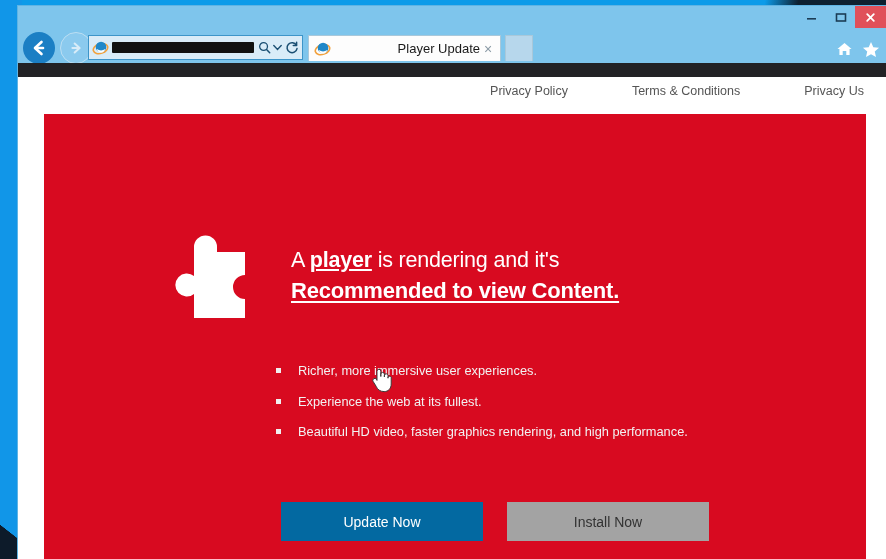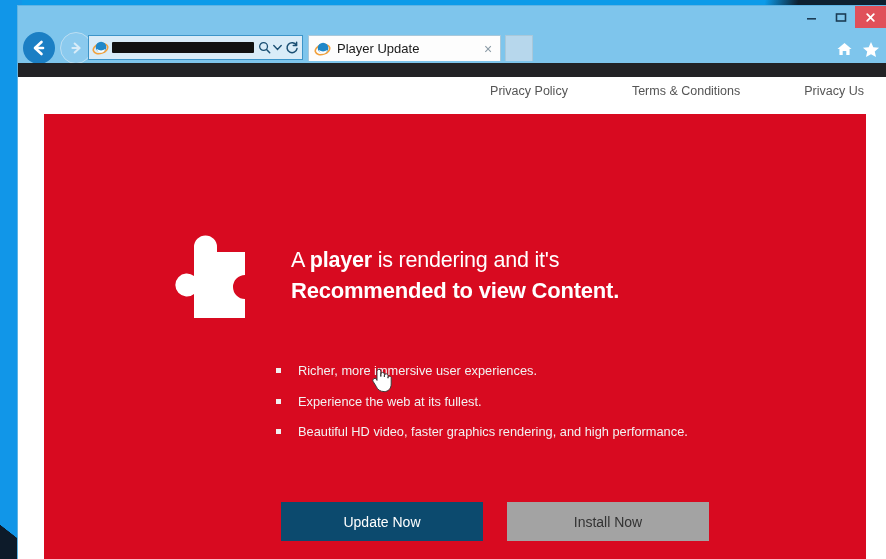--- a/index.html
+++ b/index.html
@@ -86,21 +86,21 @@
   .tab {
     position: absolute; left: 290px; top: 3px;
     width: 193px; height: 26px;
     background: #fdfdfd; border: 1px solid #a9c8da; border-bottom: none;
     box-sizing: border-box;
     display: flex; align-items: center; padding: 0 4px 0 5px;
     cursor: pointer;
   }
   .tab-title {
     flex: 1 1 auto; font-size: 13px; color: #1a1a1a;
-    margin-left: 6px; white-space: nowrap; overflow: hidden;
+    margin-left: 6px; white-space: nowrap; overflow: hidden; text-align: right;
   }
   .tab-close {
     flex: 0 0 16px; text-align: center; font-size: 14px; color: #8a9aa5;
     line-height: 14px; cursor: pointer;
   }
   .newtab {
     position: absolute; left: 487px; top: 3px;
     width: 28px; height: 26px;
     background: #b7d7ec; border: 1px solid #a9c8da; border-bottom:none;
     box-sizing: border-box; cursor: pointer;
@@ -137,24 +137,24 @@
     width: 98px; height: 96px;
   }
   .headline {
     position: absolute; left: 247px; top: 133px;
     color: #ffffff;
     font-size: 21.5px;
     line-height: 27px;
     letter-spacing: -0.2px;
   }
   .headline .l1 { font-weight: normal; }
-  .headline .l1 b { font-weight: bold; }
+  .headline .l1 b { font-weight: bold; text-decoration: underline; }
   .headline .l2 {
     display: block; font-weight: bold; font-size: 22px;
-    text-underline-offset: 3px;
+    text-decoration: underline; text-underline-offset: 3px;
     margin-top: 3px;
   }
   .bullets {
     position: absolute; left: 228px; top: 246px;
     list-style: none; margin: 4px; padding: 0;
   }
   .bullets li {
     position: relative;
     padding-left: 22px;
     margin-bottom: 16.5px;
@@ -169,21 +169,21 @@
   .btnrow {
     position: absolute; left: 237px; top: 388px;
     display: flex; gap: 24px;
   }
   .btn {
     width: 202px; height: 39px;
     display: flex; align-items: center; justify-content: center;
     font-size: 14px; cursor: pointer;
     box-sizing: border-box;
   }
-  .btn.update { background: #0c4a6e; color: #ffffff; }
+  .btn.update { background: #0369a1; color: #ffffff; }
   .btn.install { background: #a3a3a3; color: #333333; }
   
   .cursor {
     position: absolute; left: 352px; top: 304px;
     width: 22px; height: 26px; pointer-events: none;
   }
 </style>
 </head>
 <body>
 

